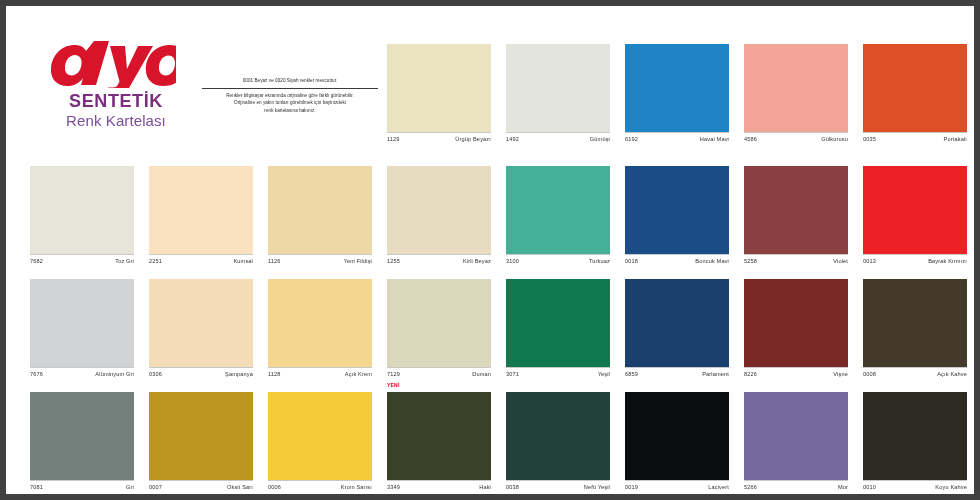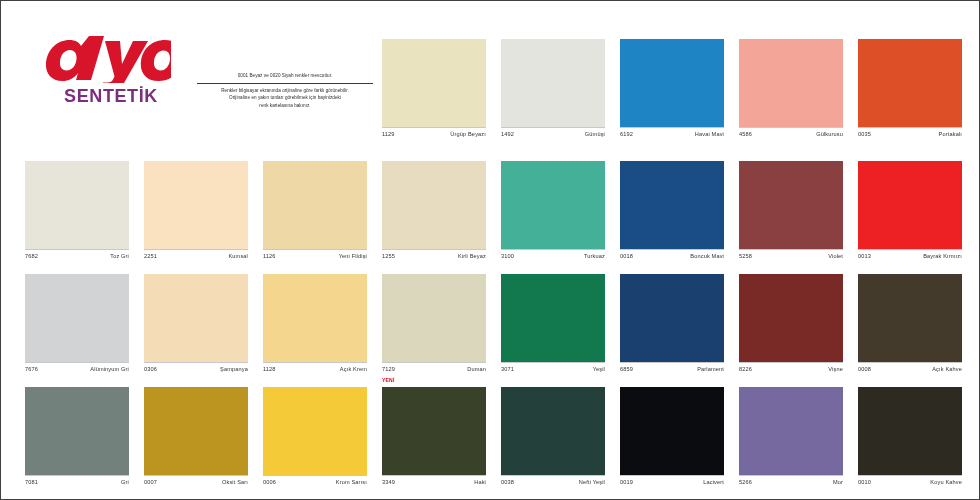--- a/index.html
+++ b/index.html
@@ -13,21 +13,21 @@
     font-family: "Liberation Sans", sans-serif;
     overflow: hidden;
   }
 
   .page {
     position: relative;
     width: 980px;
     height: 500px;
     background: #ffffff;
     box-sizing: border-box;
-    border: 1px solid #404040;
+    border: 6px solid #404040;
   }
 
   
   .header {
     position: absolute;
     left: 0;
     top: 0;
     width: 380px;
     height: 150px;
   }
@@ -161,20 +161,21 @@
         <g fill="#d8142a">
 
           <path d="M96 2 L126 2 L100 90 L70 90 L74 76 C66 87 55 92 43 92 C21 92 8 77 10 55 C13 28 33 10 57 10 C68 10 76 14 80 22 Z M58 30 C47 30 39 40 38 53 C37 64 42 71 51 71 C62 71 70 61 71 48 C72 37 67 30 58 30 Z"></path>
 
           <path d="M128 12 L158 12 L162 58 L184 12 L214 12 L166 96 C158 110 149 116 134 116 L118 116 L124 95 L133 95 C139 95 142 93 145 87 L147 83 Z"></path>
 
           <path d="M248 10 C272 10 286 26 283 50 C280 75 260 92 235 92 C211 92 197 76 200 52 C203 27 223 10 248 10 Z M245 31 C234 31 227 41 226 53 C225 64 230 71 239 71 C250 71 257 61 258 49 C259 38 254 31 245 31 Z"></path>
         </g>
       </svg>
       <div class="brand-line1">SENTETİK</div>
+      <div class="brand-line2">Renk Kartelası</div>
     </div>
 
     <div class="notice">
       <div class="notice-top">0001 Beyaz ve 0020 Siyah renkler mevcuttur.</div>
       <div class="notice-rule"></div>
       <div class="notice-body">Renkler bilgisayar ekranında orijinaline göre farklı görünebilir.</div>
       <div class="notice-body">Orijinaline en yakın tonları görebilmek için bayinizdeki</div>
       <div class="notice-body">renk kartelasına bakınız.</div>
     </div>
 

